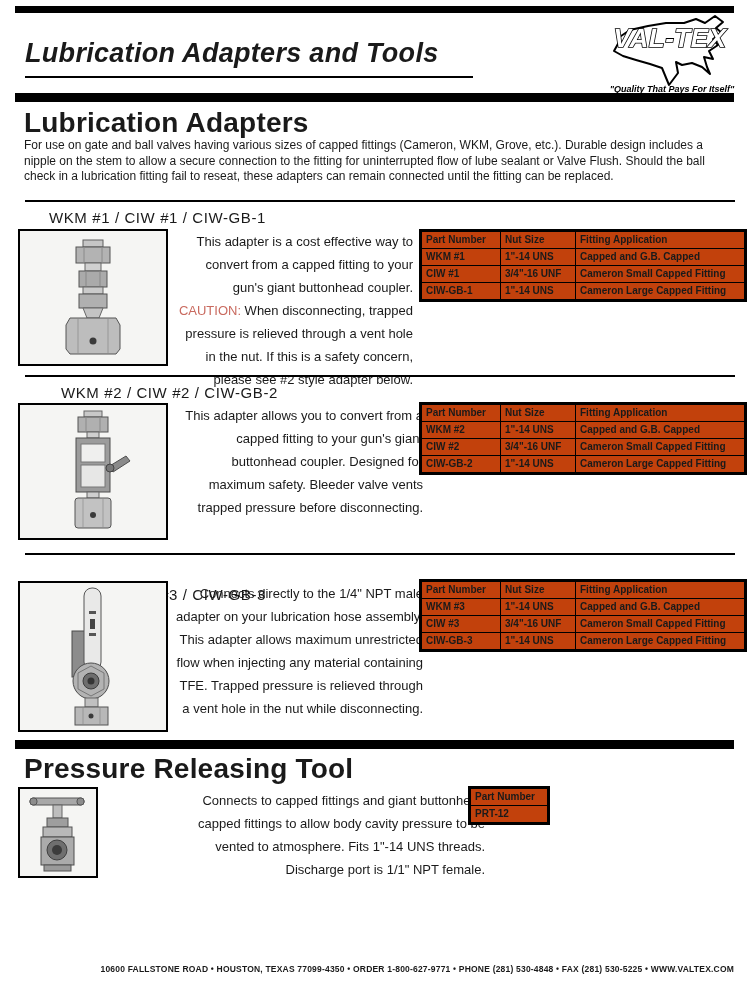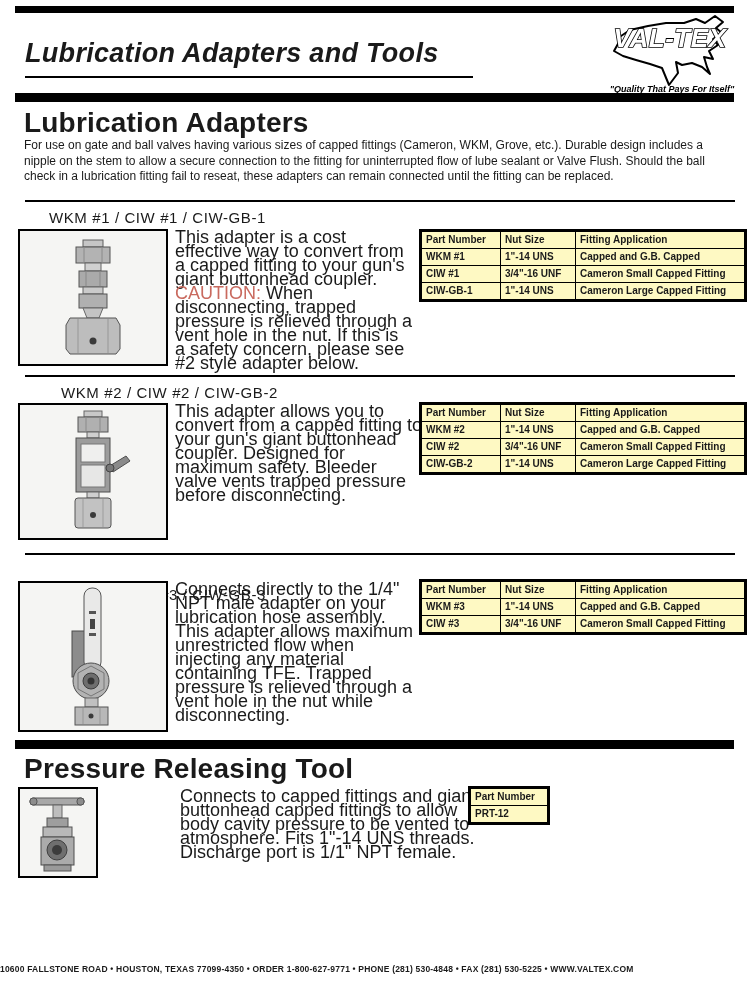--- a/index.html
+++ b/index.html
@@ -12,29 +12,29 @@
   .page-title {
     font-size:27px; font-weight:bold; font-style:italic; letter-spacing:0.3px;
     border-bottom:2px solid #000; padding:0 34px 7px 0; display:inline-block;
   }
   .h1 { font-size:28px; font-weight:bold; letter-spacing:0.2px; }
   .intro { font-size:12px; line-height:15.5px; }
   .rule { background:#000; height:2px; }
   .prod-heading { font-size:15px; letter-spacing:0.6px; }
   .photo-box { border:2px solid #000; background:#f6f6f5; overflow:hidden; }
   .photo-box svg { display:block; }
-  .desc { font-size:18px; line-height:14px; }
+  .desc { font-size:13px; line-height:23px;text-align:right; }
   .caution { color:var(--caution-red,#c96a5f); }
-  table.ptable { border-collapse:collapse; border:3px solid #000; background:#fef9c3; }
+  table.ptable { border-collapse:collapse; border:3px solid #000; background:#c2410c; }
   table.ptable th, table.ptable td {
     border:1.5px solid #000; font-size:10px; font-weight:bold; text-align:left;
     padding:1px 4px 2px 4px; white-space:nowrap; height:13px;
   }
   .footer {
-    width:734px; text-align:left; font-size:8.5px; font-weight:bold; letter-spacing:0.2px;
+    width:734px; text-align:right; font-size:8.5px; font-weight:bold; letter-spacing:0.2px;
   }
   .logo-box svg { display:block; }
 </style>
 </head>
 <body>
 
 <div class="abs bar" style="left:15px; top:6px; width:719px; height:7px;"></div>
 
 <div class="abs" style="left:25px; top:38px;">
   <span class="page-title">Lubrication Adapters and Tools</span>
@@ -196,20 +196,25 @@
     <tr>
       <td>WKM #3</td>
       <td>1"-14 UNS</td>
       <td>Capped and G.B. Capped</td>
     </tr>
     <tr>
       <td>CIW #3</td>
       <td>3/4"-16 UNF</td>
       <td>Cameron Small Capped Fitting</td>
     </tr>
+    <tr>
+      <td>CIW-GB-3</td>
+      <td>1"-14 UNS</td>
+      <td>Cameron Large Capped Fitting</td>
+    </tr>
   </tbody>
 </table>
 
 <div class="abs bar" style="left:15px; top:740px; width:719px; height:9px;"></div>
 <div class="abs h1" style="left:24px; top:753px;text-align:center;">Pressure Releasing Tool</div>
 
 <div class="abs photo-box" style="left:18px; top:787px; width:76px; height:87px;">
   <svg width="76" height="87" viewBox="0 0 76 87">
     <rect width="76" height="87" fill="#f5f5f3"></rect>
     <rect x="10" y="9" width="54" height="7" rx="3" fill="#a8a8a8" stroke="#555"></rect>

